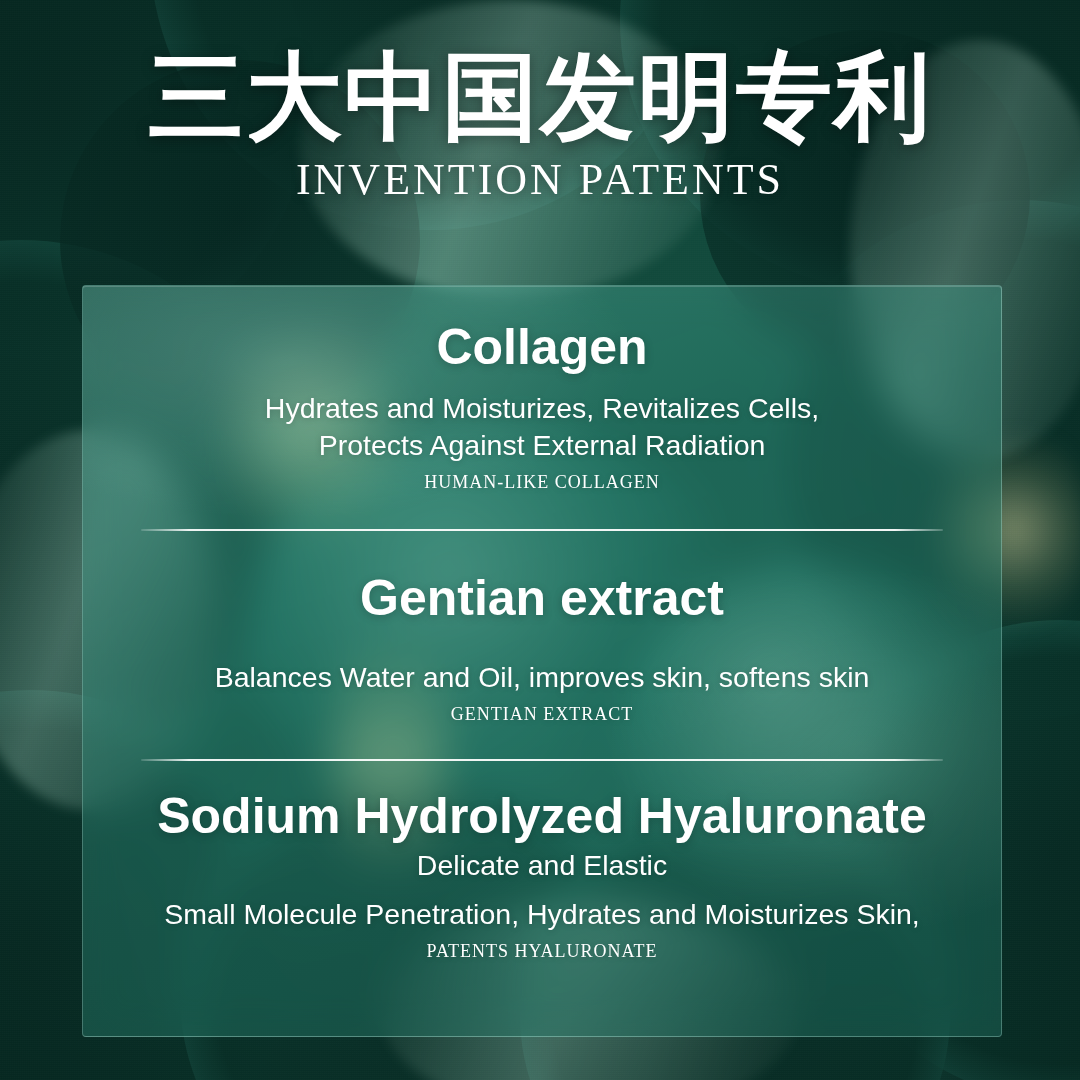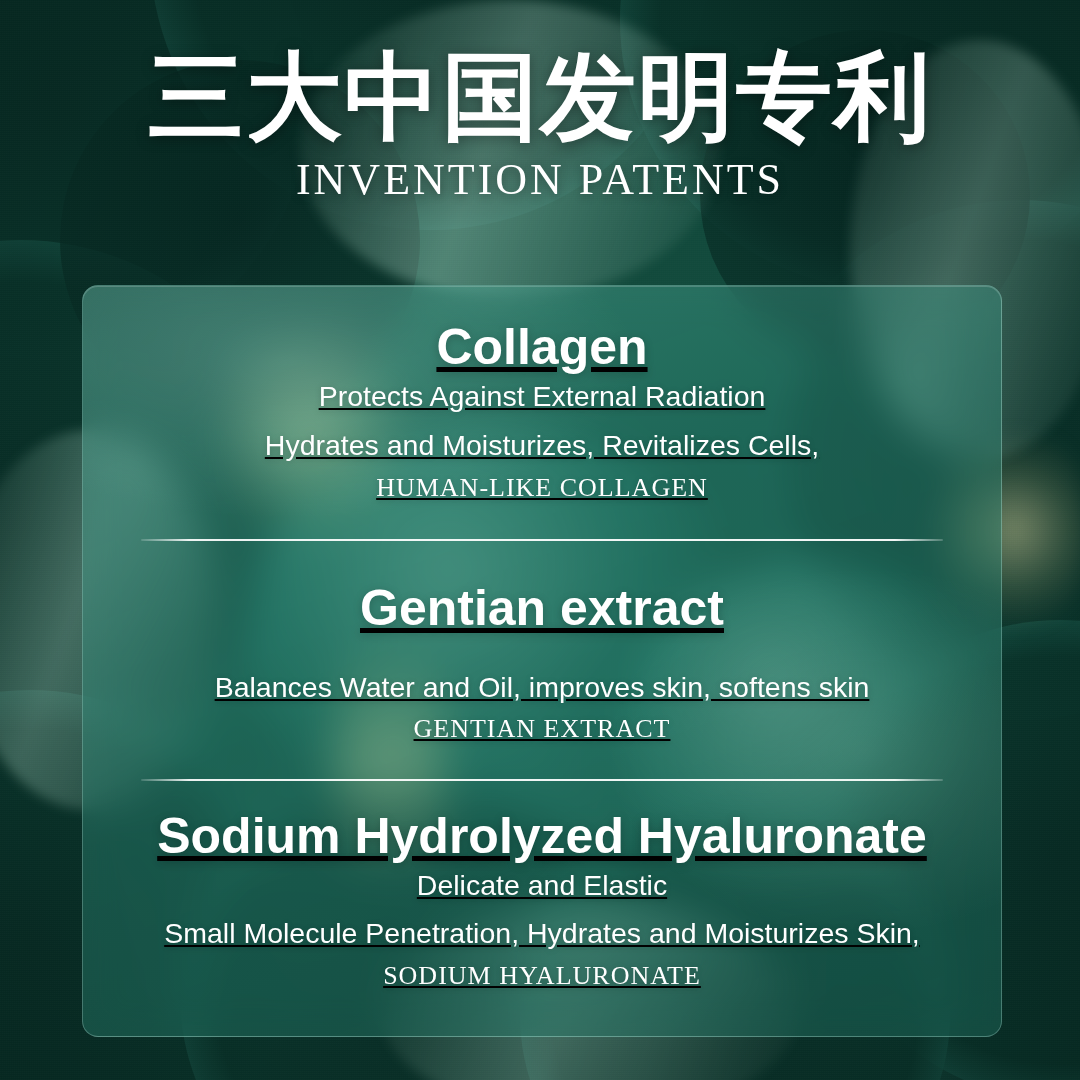--- a/index.html
+++ b/index.html
@@ -109,34 +109,33 @@
     text-shadow: 0 2px 10px rgba(0,0,0,0.3);
   }
 
   
   .card {
     position: absolute;
     left: 82px;
     top: 285px;
     width: 918px;
     height: 750px;
-    border-radius: 16px;
+    border-radius: 4px;
     background: linear-gradient(160deg,
         rgba(104,190,172,0.42) 0%,
         rgba(58,146,130,0.40) 35%,
         rgba(44,126,110,0.44) 70%,
         rgba(40,118,104,0.40) 100%);
     border: 1px solid rgba(200,245,232,0.28);
     box-shadow: inset 0 1px 0 rgba(255,255,255,0.18);
     backdrop-filter: blur(18px) saturate(115%);
     -webkit-backdrop-filter: blur(18px) saturate(115%);
     overflow: hidden;
     display: flex;
     flex-direction: column;
-    text-decoration: underline;
   }
   .card-sheen {
     position: absolute;
     inset: 0;
     pointer-events: none;
     background:
       radial-gradient(ellipse 55% 30% at 22% 10%, rgba(190,240,225,0.18), rgba(0,0,0,0) 70%),
       radial-gradient(ellipse 40% 35% at 85% 62%, rgba(210,240,215,0.14), rgba(0,0,0,0) 70%);
   }
 
@@ -164,21 +163,21 @@
     font-family: "Liberation Sans", sans-serif;
     font-weight: 400;
     font-size: 28.5px;
     line-height: 1.22;
     margin: 14px 0 0 0;
     color: #ffffff;
     text-shadow: 0 1px 6px rgba(0,0,0,0.2);
   }
   .sec-latin {
     font-family: "Liberation Serif", "DejaVu Serif", serif;
-    font-size: 26px;
+    font-size: 18px;
     line-height: 1.2;
     letter-spacing: 1px;
     margin: 9px 0 0 0;
     color: #ffffff;
     text-shadow: 0 1px 6px rgba(0,0,0,0.2);
   }
 
   .divider {
     height: 2px;
     margin: 0 58px;
@@ -227,36 +226,36 @@
   <div class="header">
     <h1 class="title-cn">三大中国发明专利</h1>
     <div class="title-en">INVENTION PATENTS</div>
   </div>
 
   <div class="card">
     <div class="card-sheen"></div>
 
     <div class="section sec-1">
       <div class="sec-title">Collagen</div>
+      <div class="sec-desc">Hydrates and Moisturizes, Revitalizes Cells,</div>
       <div class="sec-desc" style="margin-top:2px;">Protects Against External Radiation</div>
-      <div class="sec-desc">Hydrates and Moisturizes, Revitalizes Cells,</div>
       <div class="sec-latin">HUMAN-LIKE COLLAGEN</div>
     </div>
 
     <div class="divider div-1"></div>
 
     <div class="section sec-2">
       <div class="sec-title">Gentian extract</div>
       <div class="sec-desc" style="margin-top:32px;">Balances Water and Oil, improves skin, softens skin</div>
       <div class="sec-latin">GENTIAN EXTRACT</div>
     </div>
 
     <div class="divider div-2"></div>
 
     <div class="section sec-3">
       <div class="sec-title">Sodium Hydrolyzed Hyaluronate</div>
       <div class="sec-desc" style="margin-top:2px;">Delicate and Elastic</div>
       <div class="sec-desc">Small Molecule Penetration, Hydrates and Moisturizes Skin,</div>
-      <div class="sec-latin">SODIUM HYALURONATE</div>
+      <div class="sec-latin">PATENTS HYALURONATE</div>
     </div>
 
   </div>
 </div>
 
 </body></html>

